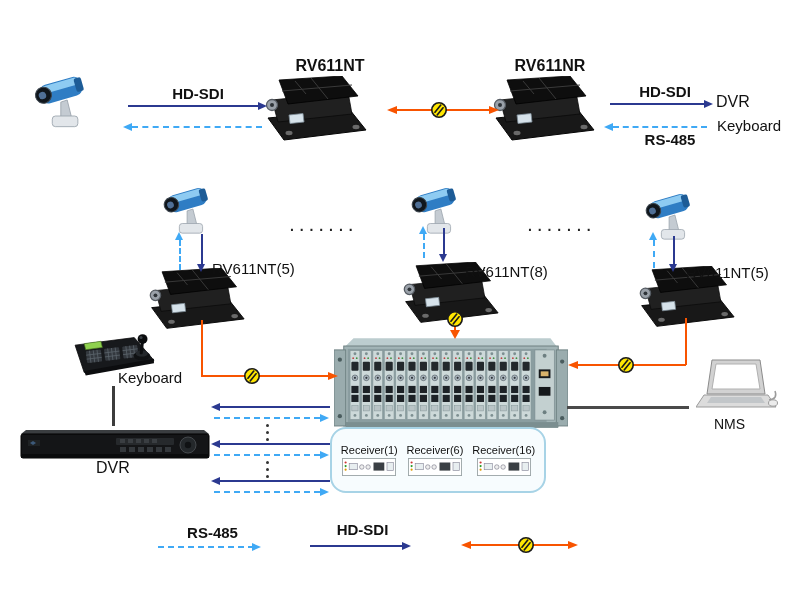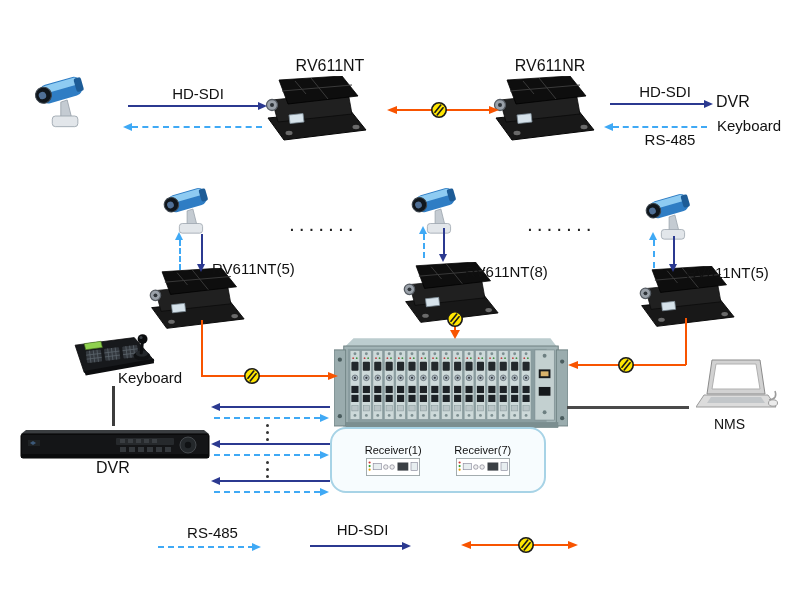--- a/index.html
+++ b/index.html
@@ -1,20 +1,20 @@
 <!DOCTYPE html>
 <html><head>
 <meta charset="utf-8">
 <style>
   * { margin:0; padding:0; box-sizing:border-box; }
   body { background:#ffffff; font-family:"Liberation Sans", sans-serif; }
   .stage { position:relative; width:800px; height:600px; background:#fff; overflow:hidden; color:#111; }
   .lbl { position:absolute; white-space:nowrap; color:#111; font-size:15px; z-index:5; }
   .lbl16 { font-size:16px; }
-  .ctr { text-align:center; }
+  .ctr { text-align:center;font-weight:bold; }
   .hl { position:absolute; height:0; z-index:2; }
   .vl { position:absolute; width:0; z-index:2; }
   .hl.solid  { border-top:2px solid #2b3990; }
   .hl.dash   { border-top:2px dashed #3fa9f5; }
   .hl.orange { border-top:2px solid #f85400; }
   .hl.gray   { border-top:3px solid #4a4a4a; }
   .vl.solid  { border-left:2px solid #2b3990; }
   .vl.dash   { border-left:2px dashed #3fa9f5; }
   .vl.orange { border-left:2px solid #f85400; }
   .vl.dark   { border-left:3px solid #3c3c3c; }
@@ -294,21 +294,27 @@
   </svg>
 
   <div class="callout">
     <div class="rc-col">
       <div class="rc-label">Receiver(1)</div>
       <svg width="56" height="18" viewBox="0 0 60 20">
           <use href="#sym-mini"></use>
         </svg>
     </div>
     <div class="rc-col">
-      <div class="rc-label">Receiver(7)</div>
+      <div class="rc-label">Receiver(6)</div>
+      <svg width="56" height="18" viewBox="0 0 60 20">
+          <use href="#sym-mini"></use>
+        </svg>
+    </div>
+    <div class="rc-col">
+      <div class="rc-label">Receiver(16)</div>
       <svg width="56" height="18" viewBox="0 0 60 20">
           <use href="#sym-mini"></use>
         </svg>
     </div>
   </div>
 
   <svg class="icon" style="left:66px;top:326px" width="94" height="58" viewBox="0 0 124 66">
       <use href="#sym-kbd"></use>
     </svg>
   <div class="lbl" style="left:118px;top:369px">Keyboard</div>

